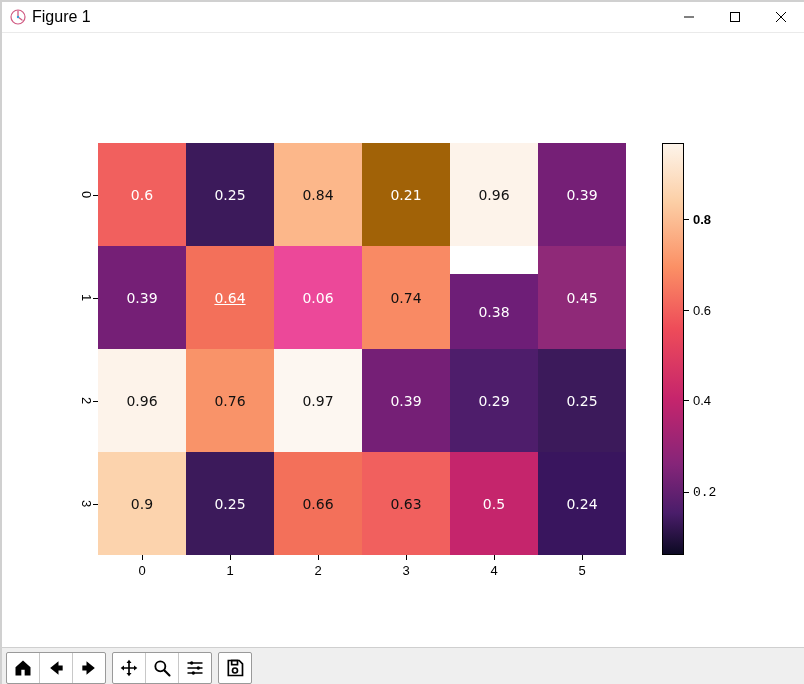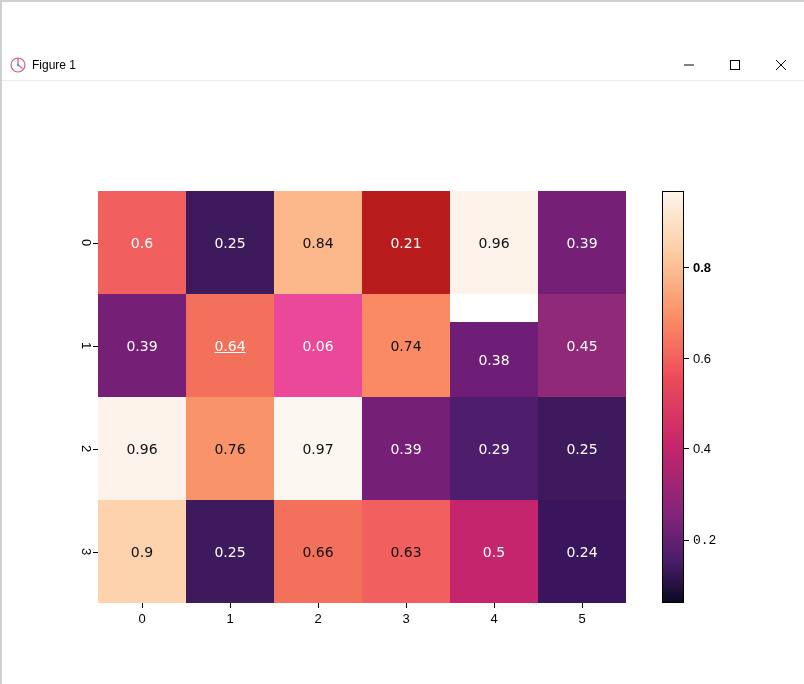--- a/index.html
+++ b/index.html
@@ -13,23 +13,22 @@
     border: 1px solid #d0d0d0;
     box-sizing: border-box;
   }
   
   .titlebar {
     height: 30px;
     display: flex;
     align-items: center;
     background: #fff;
     border-bottom: 1px solid #eaeaea;
-    font-size: 12px;
-    color: #000;
-    margin-top: 48px;
+    font-size: 16px;
+    color: #000;
   }
   .titlebar .app-icon {
     width: 16px;
     height: 16px;
     margin: 0 6px 0 8px;
   }
   .titlebar .title-text {
     flex: 0 0 auto;
   }
   .titlebar .spacer { flex: 1 1 auto; }
@@ -227,21 +226,21 @@
   </div>
 </div>
 
 <div class="figure-area">
 
   <div class="plot-wrap">
     <div class="heatmap" id="heatmap">
         <div class="cell" style="background: rgb(241, 96, 94); color: rgb(255, 255, 255);">0.6</div>
         <div class="cell" style="background: rgb(60, 26, 91); color: rgb(255, 255, 255);">0.25</div>
         <div class="cell" style="background: rgb(252, 183, 138); color: rgb(17, 17, 17);">0.84</div>
-        <div class="cell" style="background: #b91c1c; color: rgb(255, 255, 255);">0.21</div>
+        <div class="cell" style="background: #a16207; color: rgb(255, 255, 255);">0.21</div>
         <div class="cell" style="background: rgb(253, 243, 234); color: rgb(17, 17, 17);">0.96</div>
         <div class="cell" style="background: rgb(117, 31, 118); color: rgb(255, 255, 255);">0.39</div>
         <div class="cell" style="background: rgb(117, 31, 118); color: rgb(255, 255, 255);">0.39</div>
         <div class="cell" style="background: rgb(243, 112, 90); color: rgb(255, 255, 255); text-decoration: underline;">0.64</div>
         <div class="cell" style="background: #ec4899; color: rgb(255, 255, 255);">0.06</div>
         <div class="cell" style="background: rgb(249, 138, 100); color: rgb(17, 17, 17);">0.74</div>
         <div class="cell" style="background: rgb(110, 30, 119); color: rgb(255, 255, 255); margin-top: 28px;">0.38</div>
         <div class="cell" style="background: rgb(143, 41, 120); color: rgb(255, 255, 255);">0.45</div>
         <div class="cell" style="background: rgb(253, 243, 234); color: rgb(17, 17, 17);">0.96</div>
         <div class="cell" style="background: rgb(249, 147, 105); color: rgb(17, 17, 17);">0.76</div>

